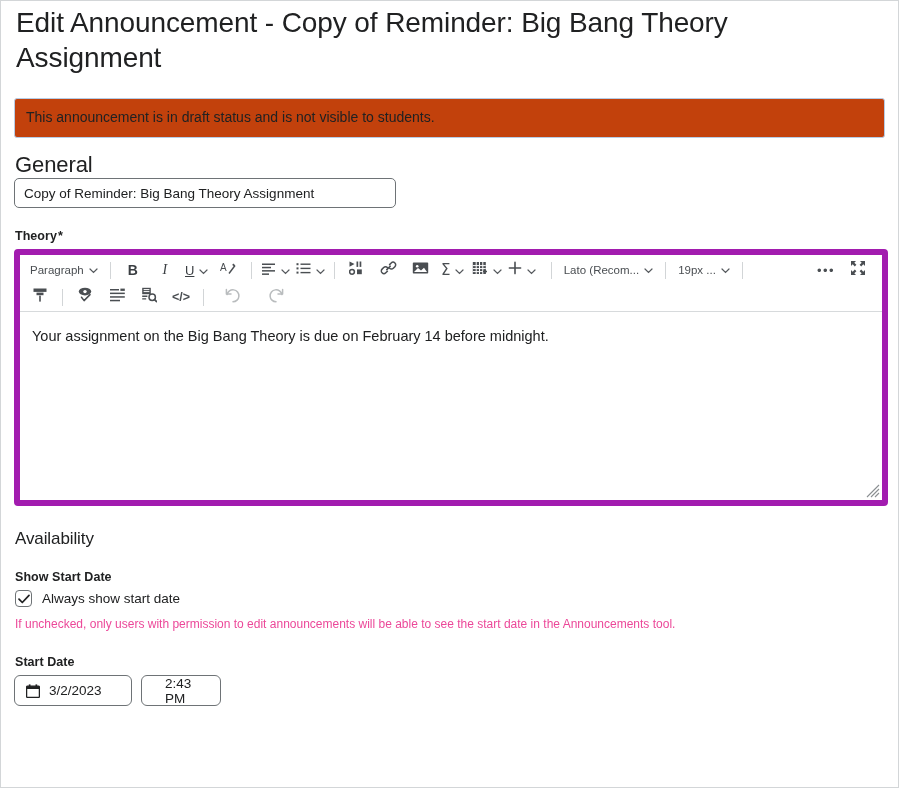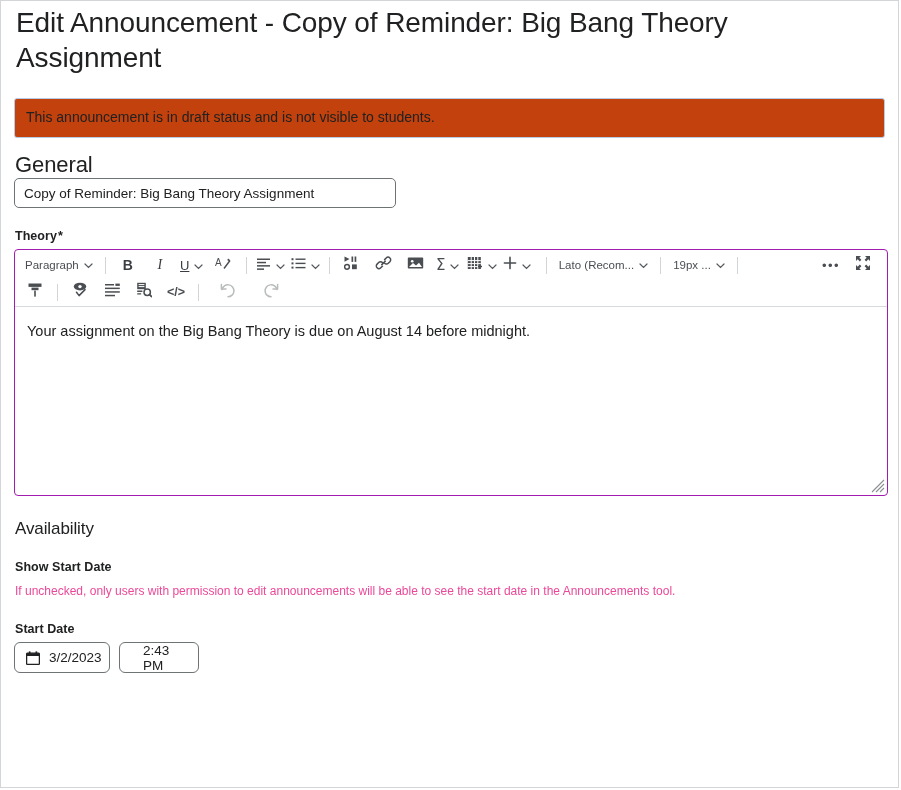--- a/index.html
+++ b/index.html
@@ -86,21 +86,21 @@
     color: #202122;
     padding: 0 9px;
     box-sizing: border-box;
     outline: none;
   }
 
   
   .editor {
     margin-top: 3px;
     width: 874px;
-    border: 1px solid #a21caf;
+    border: 6px solid #a21caf;
     border-radius: 4px;
     background: #ffffff;
     box-sizing: border-box;
     position: relative;
   }
   .tb-row {
     display: flex;
     align-items: center;
     height: 28px;
     padding: 0 4px;
@@ -204,21 +204,21 @@
     border: 1px solid #6e7376;
     border-radius: 6px;
     background: #fff;
     display: flex;
     align-items: center;
     padding: 0 11px;
     box-sizing: border-box;
     font-size: 13.5px;
     color: #202122;
   }
-  .date-box.date { width: 96px; }
+  .date-box.date { width: 118px; }
   .date-box.time { width: 80px; margin-left: 9px; justify-content: flex-start; padding-left: 23px; }
   .cal-icon { margin-right: 9px; display: flex; color: #202122; }
 </style>
 </head>
 <body>
 
 <div id="page">
   <div class="inner">
 
     <h1 class="page-title">Edit Announcement - Copy of Reminder: Big Bang Theory Assignment</h1>
@@ -499,34 +499,42 @@
                 <g transform="scale(-1,1) translate(-17,0)">
                   <path d="M3.2 6.6a6 6 0 114.6 8.2" stroke="currentColor" stroke-width="1.5" fill="none" stroke-linecap="round" transform="rotate(-10 8.5 8)"></path>
                   <path d="M2.4 2.4v4.6h4.6" stroke="currentColor" stroke-width="1.5" fill="none" stroke-linecap="round" stroke-linejoin="round"></path>
                 </g>
               </svg>
           </span>
         </div>
       </div>
 
       <div class="editor-body">
-        <span>Your assignment on the Big Bang Theory is due on August 14 before midnight.</span>
+        <span>Your assignment on the Big Bang Theory is due on February 14 before midnight.</span>
       </div>
 
       <span class="resize-grip">
         <svg width="14" height="14" viewBox="0 0 14 14">
             <path d="M13 5L5 13M13 9L9 13M13 1L1 13" stroke="currentColor" stroke-width="1.1"></path>
           </svg>
       </span>
     </div>
 
     <h2 class="avail-heading">Availability</h2>
 
     <div class="field-label">Show Start Date</div>
 
+    <div class="checkbox-row">
+      <span class="cbox">
+        <svg width="12" height="10" viewBox="0 0 12 10">
+            <path d="M1 5.1l3.3 3.4L11 1.3" stroke="#202122" stroke-width="1.7" fill="none" stroke-linecap="round" stroke-linejoin="round"></path>
+          </svg>
+      </span>
+      <span class="cbox-label">Always show start date</span>
+    </div>
 
     <div class="help-text">If unchecked, only users with permission to edit announcements will be able to see the start date in the Announcements tool.</div>
 
     <div class="field-label" style="margin-top:24px;">Start Date</div>
 
     <div class="date-row">
       <div class="date-box date">
         <span class="cal-icon">
           <svg width="14" height="14" viewBox="0 0 14 14">
               <rect x="0.6" y="2.2" width="12.8" height="11.2" rx="1" fill="none" stroke="currentColor" stroke-width="1.3"></rect>

